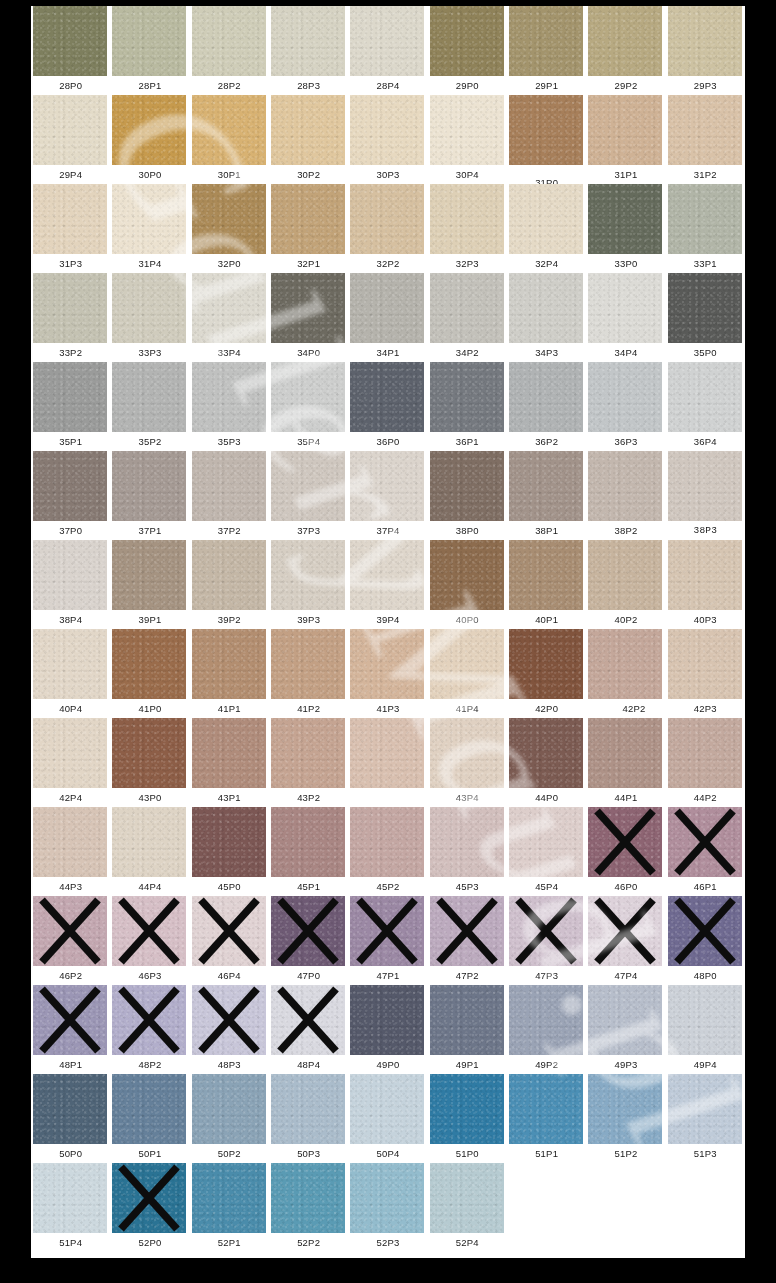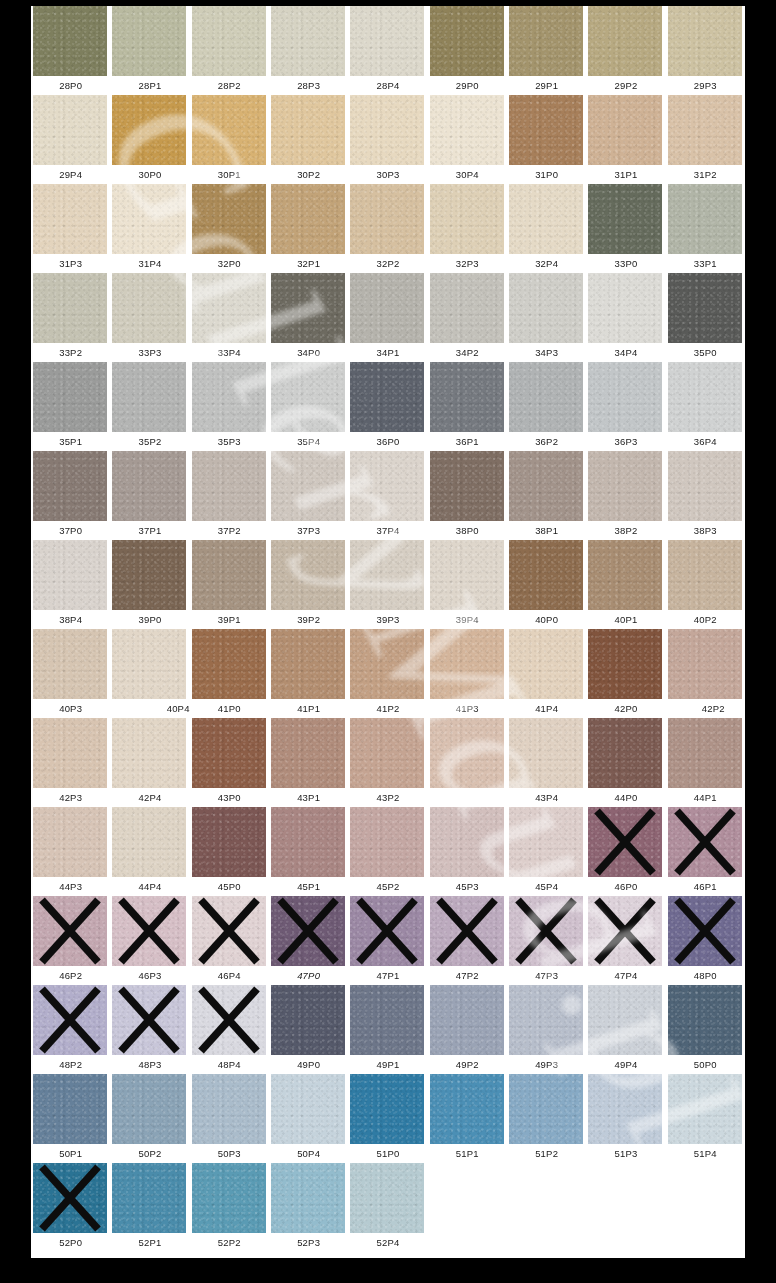--- a/index.html
+++ b/index.html
@@ -192,21 +192,21 @@
         <div class="cell">
           <div class="swatch" style="background: rgb(236, 227, 210);">
             <div class="paper"></div>
           </div>
           <div class="label" style="color: rgb(26, 26, 26);">30P4</div>
         </div>
         <div class="cell">
           <div class="swatch" style="background: rgb(167, 127, 90);">
             <div class="paper"></div>
           </div>
-          <div class="label" style="color: rgb(26, 26, 26);">31P0</div>
+          <div class="label" style="color: rgb(26, 26, 26); margin-top: 8px;">31P0</div>
         </div>
         <div class="cell">
           <div class="swatch" style="background: rgb(207, 178, 149);">
             <div class="paper"></div>
           </div>
           <div class="label" style="color: rgb(26, 26, 26);">31P1</div>
         </div>
         <div class="cell">
           <div class="swatch" style="background: rgb(217, 194, 168);">
             <div class="paper"></div>
@@ -420,35 +420,29 @@
         <div class="cell">
           <div class="swatch" style="background: rgb(195, 183, 174);">
             <div class="paper"></div>
           </div>
           <div class="label" style="color: rgb(26, 26, 26);">38P2</div>
         </div>
         <div class="cell">
           <div class="swatch" style="background: rgb(208, 199, 191);">
             <div class="paper"></div>
           </div>
-          <div class="label" style="color: rgb(26, 26, 26);">38P3</div>
+          <div class="label" style="color: rgb(26, 26, 26); font-family: Liberation Mono, monospace;">38P3</div>
         </div>
         <div class="cell">
           <div class="swatch" style="background: rgb(217, 211, 205);">
             <div class="paper"></div>
           </div>
           <div class="label" style="color: rgb(26, 26, 26);">38P4</div>
         </div>
         <div class="cell">
-          <div class="swatch" style="background: rgb(122, 101, 83);">
-            <div class="paper"></div>
-          </div>
-          <div class="label" style="color: rgb(26, 26, 26);">39P0</div>
-        </div>
-        <div class="cell">
           <div class="swatch" style="background: rgb(165, 147, 129);">
             <div class="paper"></div>
           </div>
           <div class="label" style="color: rgb(26, 26, 26);">39P1</div>
         </div>
         <div class="cell">
           <div class="swatch" style="background: rgb(196, 183, 166);">
             <div class="paper"></div>
           </div>
           <div class="label" style="color: rgb(26, 26, 26);">39P2</div>
@@ -486,21 +480,21 @@
         <div class="cell">
           <div class="swatch" style="background: rgb(214, 197, 178);">
             <div class="paper"></div>
           </div>
           <div class="label" style="color: rgb(26, 26, 26);">40P3</div>
         </div>
         <div class="cell">
           <div class="swatch" style="background: rgb(226, 215, 200);">
             <div class="paper"></div>
           </div>
-          <div class="label" style="color: rgb(26, 26, 26); text-align: right;">40P4</div>
+          <div class="label" style="color: rgb(26, 26, 26);">40P4</div>
         </div>
         <div class="cell">
           <div class="swatch" style="background: rgb(154, 108, 75);">
             <div class="paper"></div>
           </div>
           <div class="label" style="color: rgb(26, 26, 26);">41P0</div>
         </div>
         <div class="cell">
           <div class="swatch" style="background: rgb(179, 142, 112);">
             <div class="paper"></div>
@@ -585,20 +579,26 @@
           </div>
           <div class="label" style="color: rgb(26, 26, 26);">44P0</div>
         </div>
         <div class="cell">
           <div class="swatch" style="background: rgb(174, 146, 135);">
             <div class="paper"></div>
           </div>
           <div class="label" style="color: rgb(26, 26, 26);">44P1</div>
         </div>
         <div class="cell">
+          <div class="swatch" style="background: rgb(195, 169, 158);">
+            <div class="paper"></div>
+          </div>
+          <div class="label" style="color: rgb(26, 26, 26);">44P2</div>
+        </div>
+        <div class="cell">
           <div class="swatch" style="background: rgb(215, 196, 182);">
             <div class="paper"></div>
           </div>
           <div class="label" style="color: rgb(26, 26, 26);">44P3</div>
         </div>
         <div class="cell">
           <div class="swatch" style="background: rgb(222, 212, 197);">
             <div class="paper"></div>
           </div>
           <div class="label" style="color: rgb(26, 26, 26);">44P4</div>
@@ -696,21 +696,21 @@
         <div class="cell">
           <div class="swatch" style="background: rgb(110, 90, 116);">
             <div class="paper"></div>
             <div class="xmark">
               <svg viewBox="0 0 74 70" preserveAspectRatio="none">
                 <path d="M9 4 L65 66" stroke="#0d0d0d" stroke-width="7.5" fill="none"></path>
                 <path d="M65 4 L9 66" stroke="#0d0d0d" stroke-width="7.5" fill="none"></path>
               </svg>
             </div>
           </div>
-          <div class="label" style="color: rgb(26, 26, 26); font-style: italic;">47P0</div>
+          <div class="label" style="color: rgb(26, 26, 26);">47P0</div>
         </div>
         <div class="cell">
           <div class="swatch" style="background: rgb(155, 136, 164);">
             <div class="paper"></div>
             <div class="xmark">
               <svg viewBox="0 0 74 70" preserveAspectRatio="none">
                 <path d="M9 4 L65 66" stroke="#0d0d0d" stroke-width="7.5" fill="none"></path>
                 <path d="M65 4 L9 66" stroke="#0d0d0d" stroke-width="7.5" fill="none"></path>
               </svg>
             </div>
@@ -757,20 +757,32 @@
           <div class="swatch" style="background: rgb(111, 106, 145);">
             <div class="paper"></div>
             <div class="xmark">
               <svg viewBox="0 0 74 70" preserveAspectRatio="none">
                 <path d="M9 4 L65 66" stroke="#0d0d0d" stroke-width="7.5" fill="none"></path>
                 <path d="M65 4 L9 66" stroke="#0d0d0d" stroke-width="7.5" fill="none"></path>
               </svg>
             </div>
           </div>
           <div class="label" style="color: rgb(26, 26, 26);">48P0</div>
+        </div>
+        <div class="cell">
+          <div class="swatch" style="background: rgb(155, 150, 181);">
+            <div class="paper"></div>
+            <div class="xmark">
+              <svg viewBox="0 0 74 70" preserveAspectRatio="none">
+                <path d="M9 4 L65 66" stroke="#0d0d0d" stroke-width="7.5" fill="none"></path>
+                <path d="M65 4 L9 66" stroke="#0d0d0d" stroke-width="7.5" fill="none"></path>
+              </svg>
+            </div>
+          </div>
+          <div class="label" style="color: rgb(26, 26, 26);">48P1</div>
         </div>
         <div class="cell">
           <div class="swatch" style="background: rgb(178, 174, 203);">
             <div class="paper"></div>
             <div class="xmark">
               <svg viewBox="0 0 74 70" preserveAspectRatio="none">
                 <path d="M9 4 L65 66" stroke="#0d0d0d" stroke-width="7.5" fill="none"></path>
                 <path d="M65 4 L9 66" stroke="#0d0d0d" stroke-width="7.5" fill="none"></path>
               </svg>
             </div>

